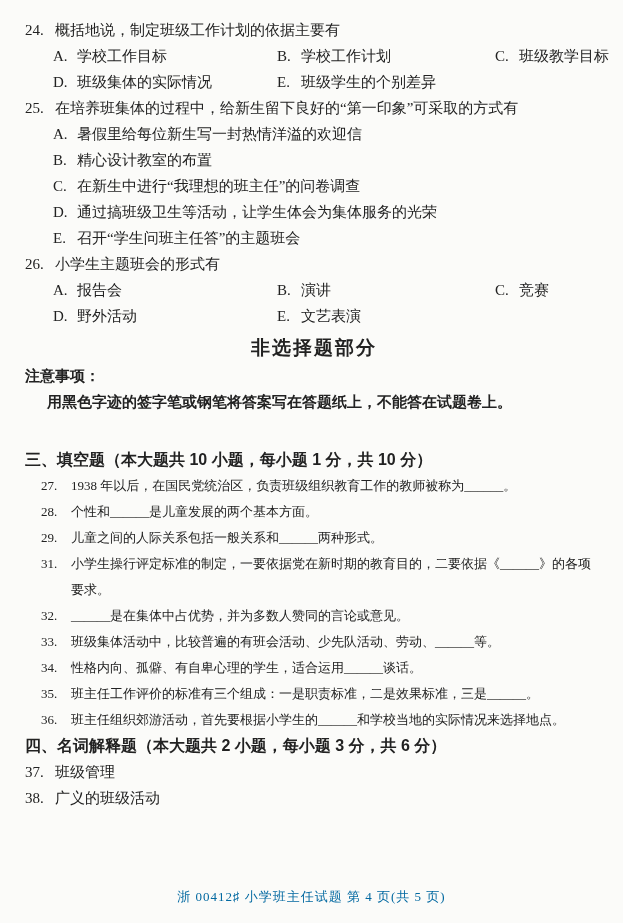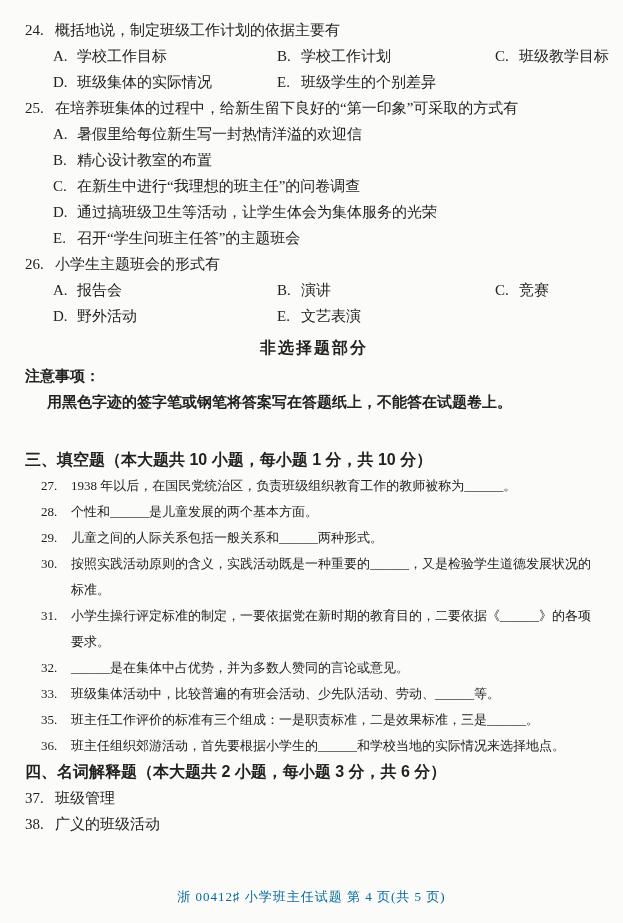--- a/index.html
+++ b/index.html
@@ -24,21 +24,21 @@
   .qtext{flex:1;}
   .optrow{margin-left:28px;line-height:26px;}
   .optrow.three{display:grid;grid-template-columns:224px 218px 1fr;}
   .opt{white-space:nowrap;}
   .olabel{display:inline-block;min-width:24px;}
   
   .section-title{
     text-align:center;
     font-family:"Liberation Sans","DejaVu Sans",sans-serif;
     font-weight:bold;
-    font-size:16px;
+    font-size:19px;
     letter-spacing:2px;
     line-height:30px;
     margin-top:4px;
   }
   
   .notice-label{
     font-family:"Liberation Sans","DejaVu Sans",sans-serif;
     font-weight:bold;
     line-height:26px;
   }
@@ -139,34 +139,34 @@
   </div>
   <div class="fitem">
     <span class="qnum">28.</span>
     <span class="qtext">个性和______是儿童发展的两个基本方面。</span>
   </div>
   <div class="fitem">
     <span class="qnum">29.</span>
     <span class="qtext">儿童之间的人际关系包括一般关系和______两种形式。</span>
   </div>
   <div class="fitem">
-    <span class="qnum">30.</span>
-    <span class="qtext">按照实践活动原则的含义，实践活动既是一种重要的______，又是检验学生道德发展状况的标准。</span>
-  </div>
-  <div class="fitem">
     <span class="qnum">31.</span>
     <span class="qtext">小学生操行评定标准的制定，一要依据党在新时期的教育目的，二要依据《______》的各项要求。</span>
   </div>
   <div class="fitem">
     <span class="qnum">32.</span>
     <span class="qtext">______是在集体中占优势，并为多数人赞同的言论或意见。</span>
   </div>
   <div class="fitem">
     <span class="qnum">33.</span>
     <span class="qtext">班级集体活动中，比较普遍的有班会活动、少先队活动、劳动、______等。</span>
+  </div>
+  <div class="fitem">
+    <span class="qnum">34.</span>
+    <span class="qtext">性格内向、孤僻、有自卑心理的学生，适合运用______谈话。</span>
   </div>
   <div class="fitem">
     <span class="qnum">35.</span>
     <span class="qtext">班主任工作评价的标准有三个组成：一是职责标准，二是效果标准，三是______。</span>
   </div>
   <div class="fitem">
     <span class="qnum">36.</span>
     <span class="qtext">班主任组织郊游活动，首先要根据小学生的______和学校当地的实际情况来选择地点。</span>
   </div>
 

